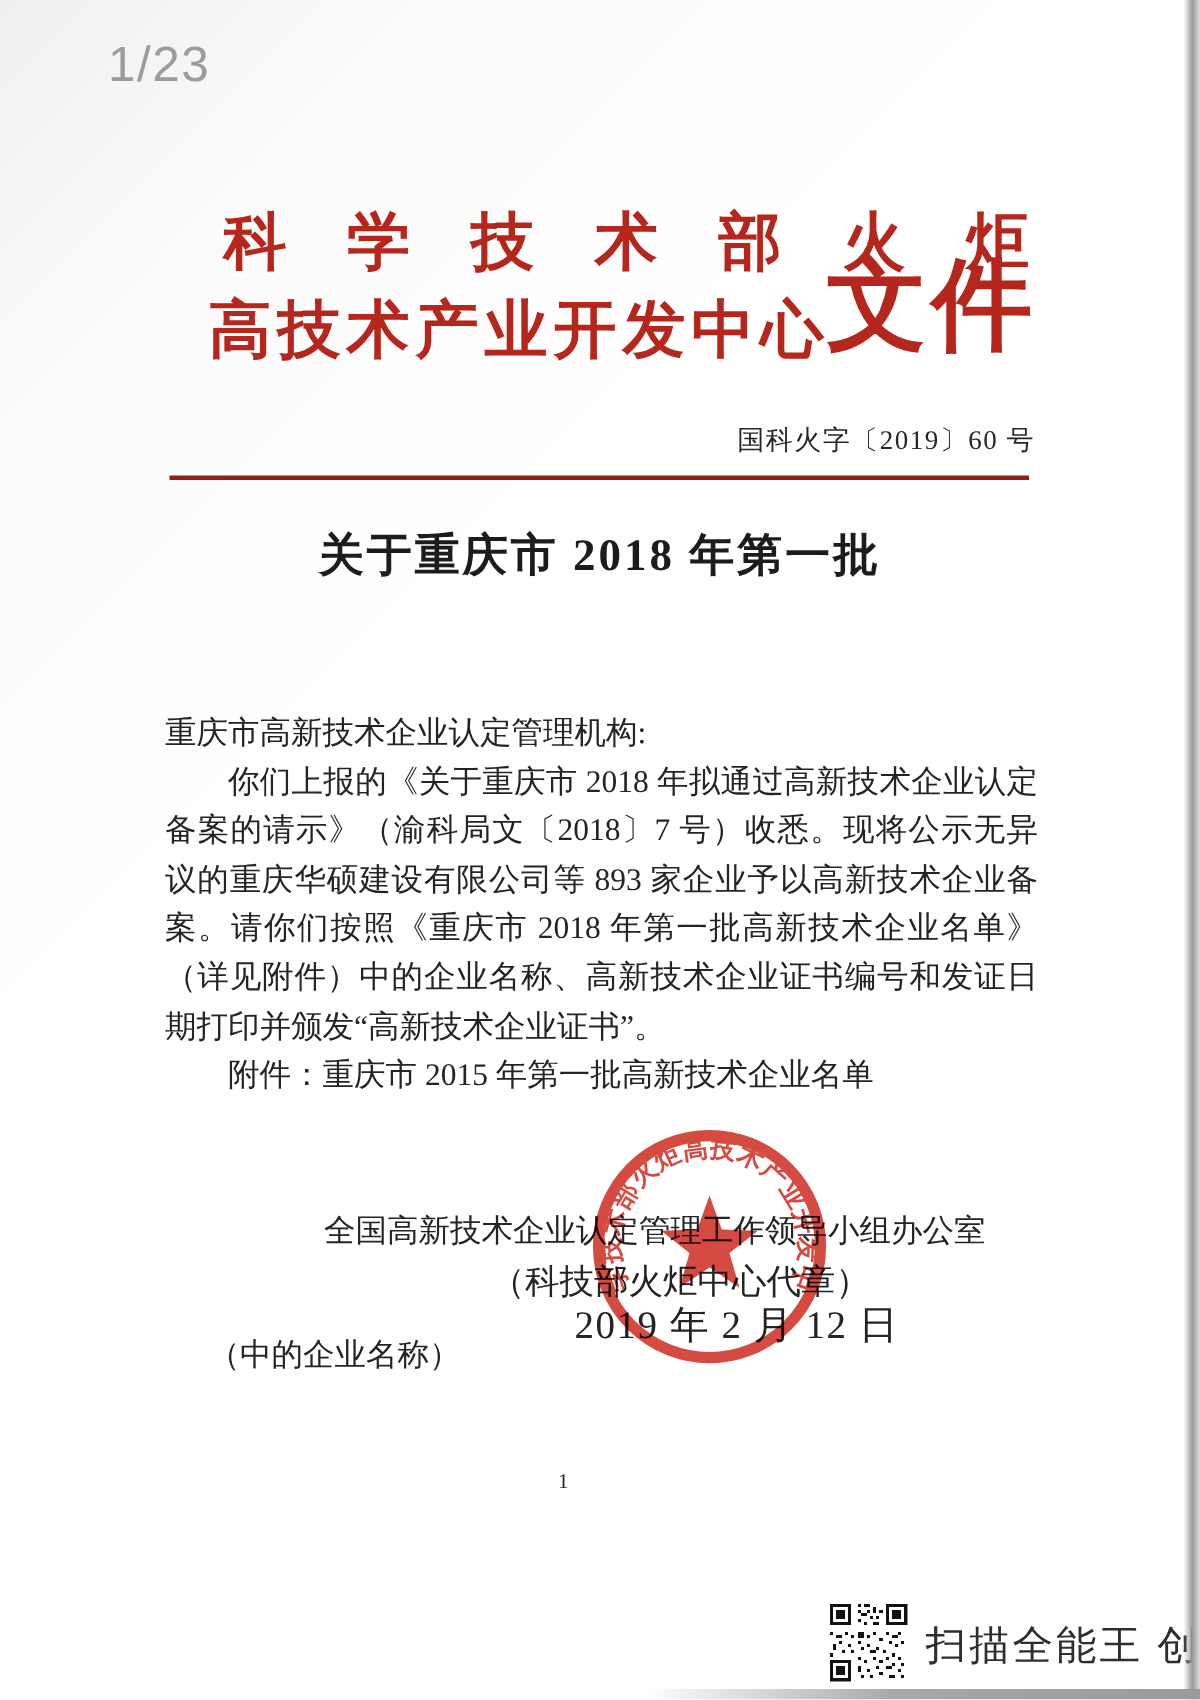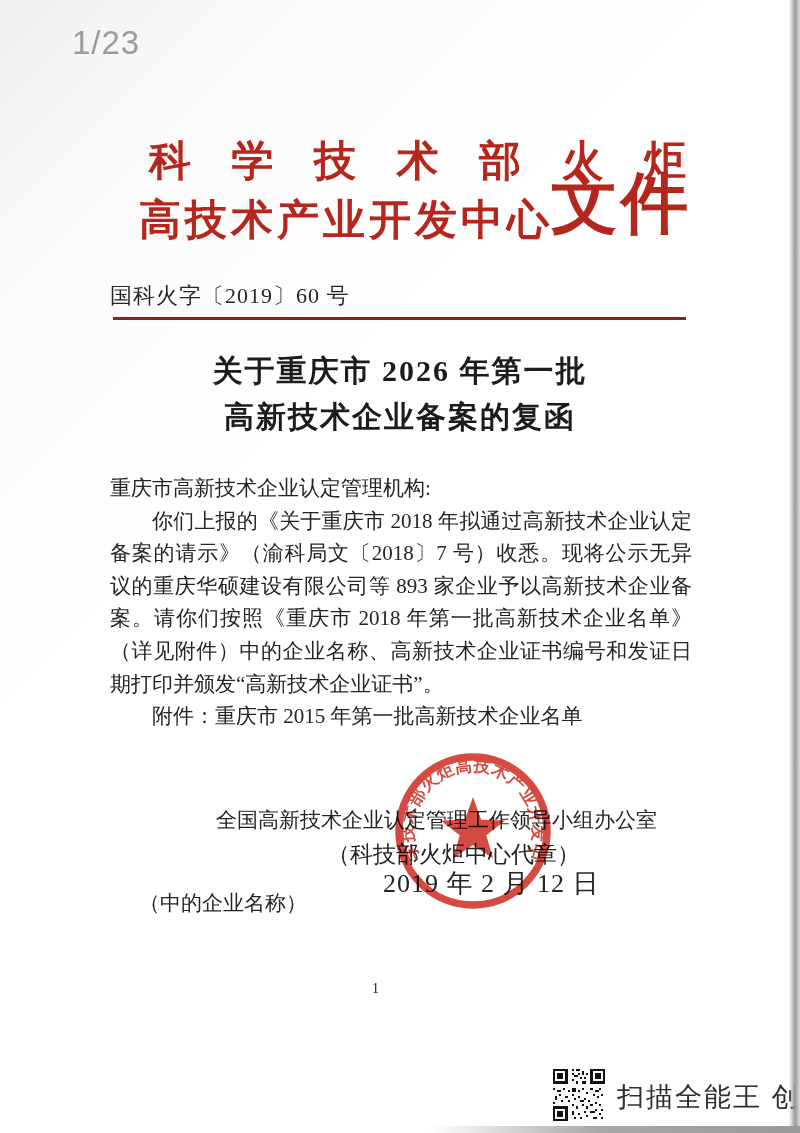--- a/index.html
+++ b/index.html
@@ -15,21 +15,21 @@
   .abs{position:absolute;}
   
   .page-indicator{
     left:72px;top:24px;font-family:"Liberation Sans",sans-serif;
     font-size:33px;font-weight:500;color:#9c9c9c;letter-spacing:1px;
   }
   
   .lh-line1{left:149px;top:133px;font-size:42px;font-weight:700;color:#b5271d;letter-spacing:15px;white-space:nowrap;}
   .lh-line2{left:139px;top:192px;font-size:42px;font-weight:700;color:#b5271d;letter-spacing:4px;white-space:nowrap;}
   .lh-doctype{left:551px;top:158px;font-size:67px;font-weight:700;color:#b5271d;letter-spacing:3px;white-space:nowrap;}
-  .doc-number{left:110px;top:281px;width:580px;text-align:left;font-size:22px;color:#262626;letter-spacing:1px;}
+  .doc-number{left:110px;top:281px;width:580px;text-align:right;font-size:18px;color:#262626;letter-spacing:1px;}
   .red-rule{left:113px;top:317px;width:573px;height:3px;background:#8e2016;}
   
   .title{left:110px;top:348px;width:580px;text-align:center;color:#1c1c1c;}
   .title div{font-size:30px;font-weight:700;letter-spacing:2px;line-height:46px;}
   
   .body-flow{left:110px;top:472px;width:582px;font-size:21px;line-height:32.6px;color:#242424;}
   .body-flow p{margin:0;}
   .para{text-align:justify;text-indent:2em;}
   .indent1{text-indent:2em;}
   
@@ -56,22 +56,21 @@
   <div class="abs page-indicator">1/23</div>
 
   <div class="abs lh-line2">高技术产业开发中心</div>
   <div class="abs lh-line1">科 学 技 术 部 火 炬</div>
   <div class="abs lh-doctype">文件</div>
 
   <div class="abs doc-number">国科火字〔2019〕60 号</div>
   <div class="abs red-rule"></div>
 
   <div class="abs title">
-    <div>关于重庆市 2026 年第一批</div>
-    <div>高新技术企业备案的复函</div>
+    <div>关于重庆市 2018 年第一批</div>
   </div>
 
   <div class="abs body-flow">
     <p>重庆市高新技术企业认定管理机构:</p>
     <p class="para">你们上报的《关于重庆市 2018 年拟通过高新技术企业认定备案的请示》（渝科局文〔2018〕7 号）收悉。现将公示无异议的重庆华硕建设有限公司等 893 家企业予以高新技术企业备案。请你们按照《重庆市 2018 年第一批高新技术企业名单》（详见附件）中的企业名称、高新技术企业证书编号和发证日期打印并颁发“高新技术企业证书”。</p>
     <p class="indent1">附件：重庆市 2015 年第一批高新技术企业名单</p>
   </div>
 
   <div class="abs sig-office">全国高新技术企业认定管理工作领导小组办公室</div>
   <div class="abs sig-behalf">（科技部火炬中心代章）</div>

